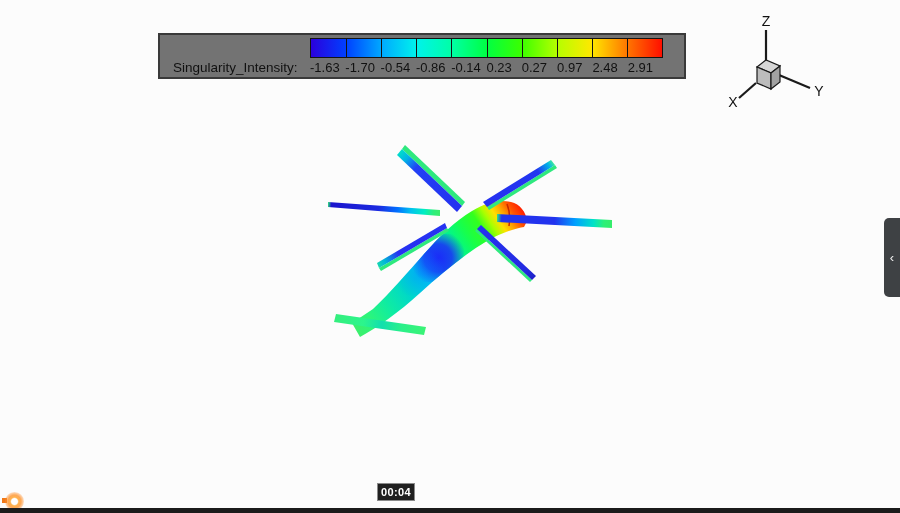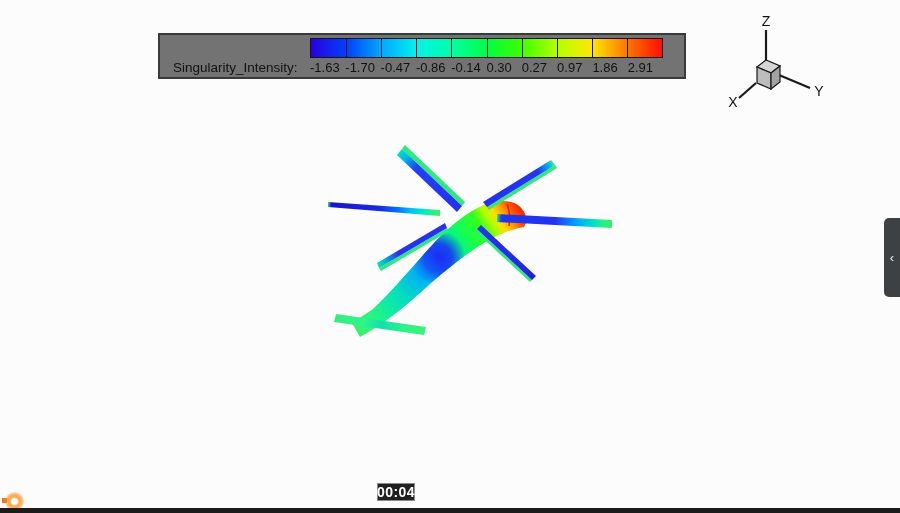--- a/index.html
+++ b/index.html
@@ -55,21 +55,21 @@
     display:flex;align-items:center;justify-content:center;
     cursor:pointer;
   }
   .side-tab .chev{color:#f0f0f0;font-size:13px;line-height:1;user-select:none;}
 
   
   .timestamp{
     position:absolute;left:377px;top:483px;width:38px;height:18px;
     background:#202020;border:1px solid #8a8a8a;box-sizing:border-box;
     display:flex;align-items:center;justify-content:center;
-    color:#ffffff;font-size:14px;font-weight:bold;letter-spacing:.4px;
+    color:#ffffff;font-size:11px;font-weight:bold;letter-spacing:.4px;
   }
 
   
   .click-ind{position:absolute;left:2px;top:491px;width:24px;height:20px;}
   .click-ind .halo{
     position:absolute;left:3px;top:1px;width:19px;height:19px;border-radius:50%;
     background:radial-gradient(circle,
       #ffffff 0 22%,
       #ffb24d 32%, rgba(255,140,30,.75) 48%,
       rgba(255,150,60,.35) 68%, rgba(255,160,80,0) 100%);
@@ -214,27 +214,27 @@
     <i class="sep"></i>
       <i class="sep"></i>
       <i class="sep"></i>
       <i class="sep"></i>
       <i class="sep"></i>
   </div>
   <div class="title">Singularity_Intensity:</div>
   <div class="ticks">
     <span>-1.63</span>
     <span>-1.70</span>
-    <span>-0.47</span>
+    <span>-0.54</span>
     <span>-0.86</span>
     <span>-0.14</span>
-    <span>0.30</span>
+    <span>0.23</span>
     <span>0.27</span>
     <span>0.97</span>
-    <span>1.86</span>
+    <span>2.48</span>
     <span>2.91</span>
   </div>
 </div>
 
 <svg class="triad" viewBox="710 5 130 110">
   <line x1="766" y1="30" x2="766" y2="61" stroke="#1a1a1a" stroke-width="2.2"></line>
   <line x1="756" y1="83" x2="739" y2="98" stroke="#1a1a1a" stroke-width="2.2"></line>
   <line x1="779" y1="75" x2="810" y2="88" stroke="#1a1a1a" stroke-width="2.2"></line>
   <g>
     <polygon points="757,67 766,60 780,66 771,73" fill="#d6d6d6" stroke="#1a1a1a" stroke-width="1.2"></polygon>

